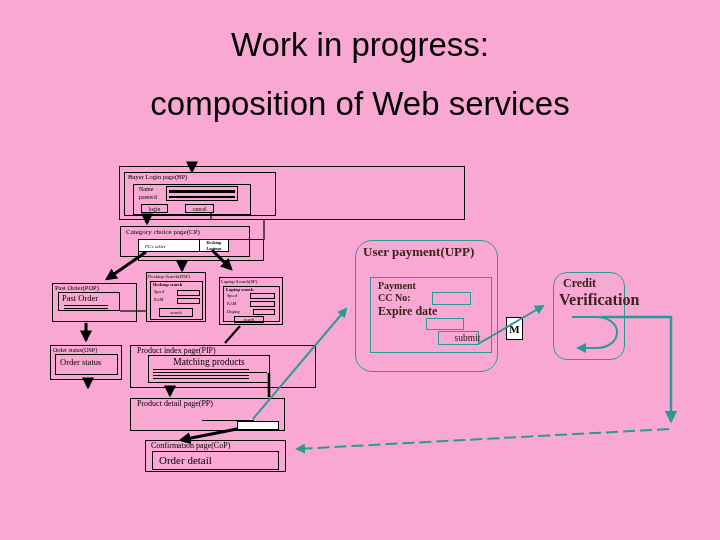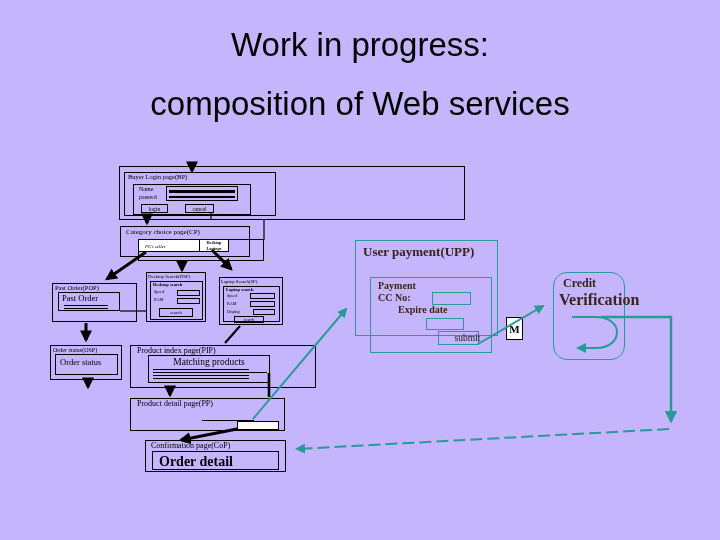--- a/index.html
+++ b/index.html
@@ -1,16 +1,16 @@
 <!DOCTYPE html>
 <html style="--teal: #2a9a96; --maroon: #3a231a;"><head>
 <meta charset="utf-8">
 <style>
   html,body{margin:0;padding:0;background:#fff;}
-  .stage{position:relative;width:720px;height:540px;background:#c4b5fd;overflow:hidden;
+  .stage{position:relative;width:720px;height:540px;background:#f9a8d4;overflow:hidden;
          font-family:"Liberation Serif", serif;color:#000;}
   .abs{position:absolute;box-sizing:border-box;}
   .ttl{width:720px;text-align:center;font-family:"Liberation Sans", sans-serif;
        font-size:33px;color:#000;white-space:nowrap;}
   .bx{position:absolute;box-sizing:border-box;border:1px solid #000;background:transparent;}
   .lbl{position:absolute;white-space:nowrap;line-height:1.05;}
   .ln{position:absolute;height:1px;background:#000;}
   .teal-bx{border:1.5px solid var(--teal);}
   .teal-thin{border:1.2px solid var(--teal);}
   .maroon{color:var(--maroon);font-weight:bold;}
@@ -112,30 +112,30 @@
   <div class="bx" style="left:130px;top:398px;width:155px;height:33px;">
     <div class="lbl" style="left:6px;top:1px;font-size:8px;">Product detail page(PP)</div>
   </div>
   <div class="ln" style="left:202px;top:420px;width:52px;"></div>
   <div class="bx" style="left:237px;top:421px;width:42px;height:9px;background:#fff;"></div>
 
   <div class="bx" style="left:145px;top:440px;width:141px;height:32px;">
     <div class="lbl" style="left:5px;top:1px;font-size:8px;">Confirmation page(CoP)</div>
   </div>
   <div class="bx" style="left:152px;top:451px;width:127px;height:19px;">
-    <div class="lbl" style="left:6px;top:3px;font-size:14px;font-weight:bold;">Order detail</div>
+    <div class="lbl" style="left:6px;top:3px;font-size:11px;">Order detail</div>
   </div>
 
-  <div class="bx teal-bx" style="left:355px;top:240px;width:143px;height:96px;border-width:1.5px;">
+  <div class="bx teal-bx" style="left:355px;top:240px;width:143px;height:132px;border-width:1.5px;border-radius:17px;">
     <div class="lbl maroon" style="left:7px;top:4px;font-size:13px;">User payment(UPP)</div>
   </div>
   <div class="bx teal-thin" style="left:370px;top:277px;width:122px;height:76px;">
     <div class="lbl maroon" style="left:7px;top:3px;font-size:10px;">Payment</div>
     <div class="lbl maroon" style="left:7px;top:15px;font-size:10px;">CC No:</div>
-    <div class="lbl maroon" style="left:7px;top:27px;font-size:10px;margin-left:20px;">Expire date</div>
+    <div class="lbl maroon" style="left:7px;top:27px;font-size:12px;">Expire date</div>
   </div>
   <div class="bx teal-thin" style="left:432px;top:292px;width:39px;height:13px;"></div>
   <div class="bx teal-thin" style="left:426px;top:318px;width:38px;height:12px;"></div>
   <div class="bx teal-thin ctr" style="left:438px;top:331px;width:41px;height:14px;font-size:9.5px;color:#1a1a1a;padding-left:18px;">submit</div>
 
   <div class="bx ctr" style="left:506px;top:317px;width:17px;height:23px;font-size:11px;font-weight:bold;background:#fff;">M</div>
 
   <div class="bx teal-bx" style="left:553px;top:272px;width:72px;height:88px;border-width:1.5px;border-radius:14px;">
     <div class="lbl maroon" style="left:9px;top:4px;font-size:12px;">Credit</div>
     <div class="lbl maroon" style="left:5px;top:19px;font-size:16px;">Verification</div>

